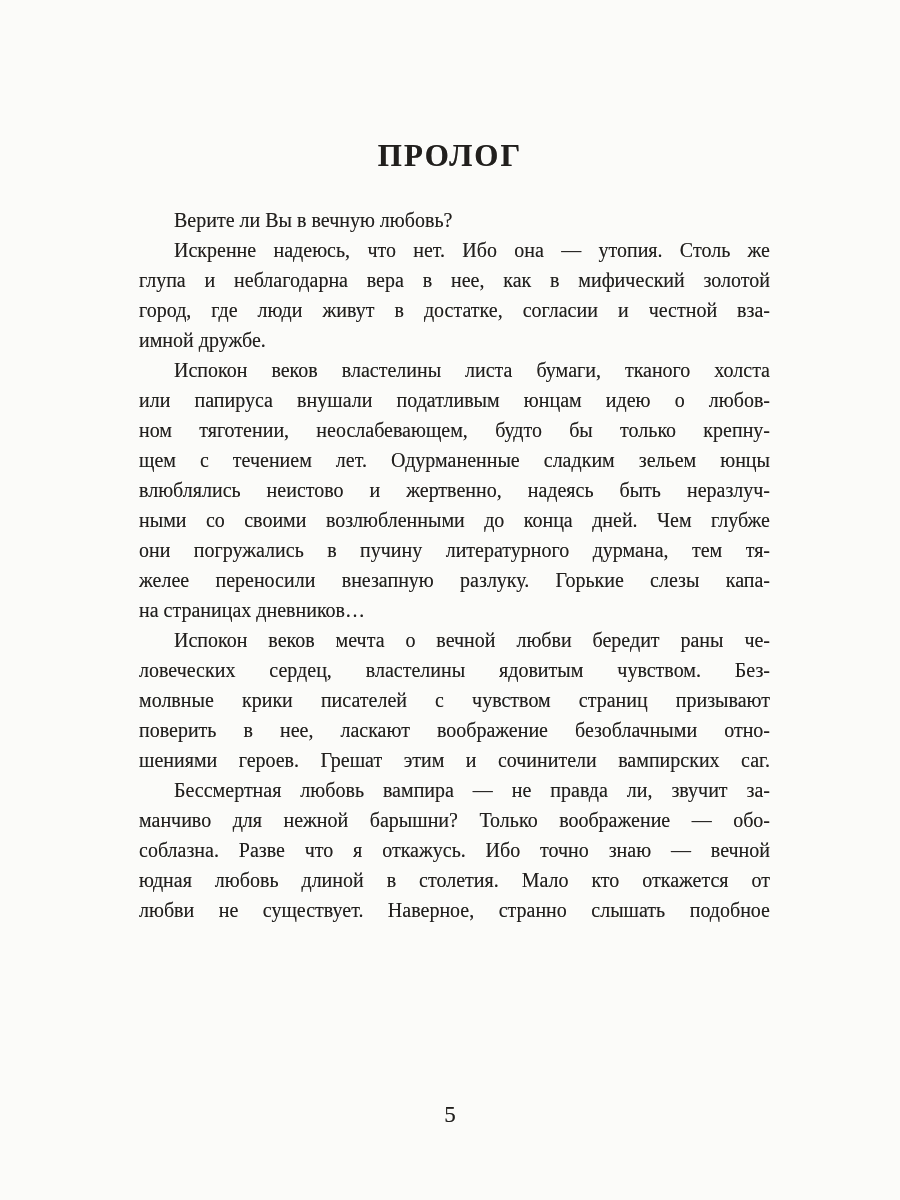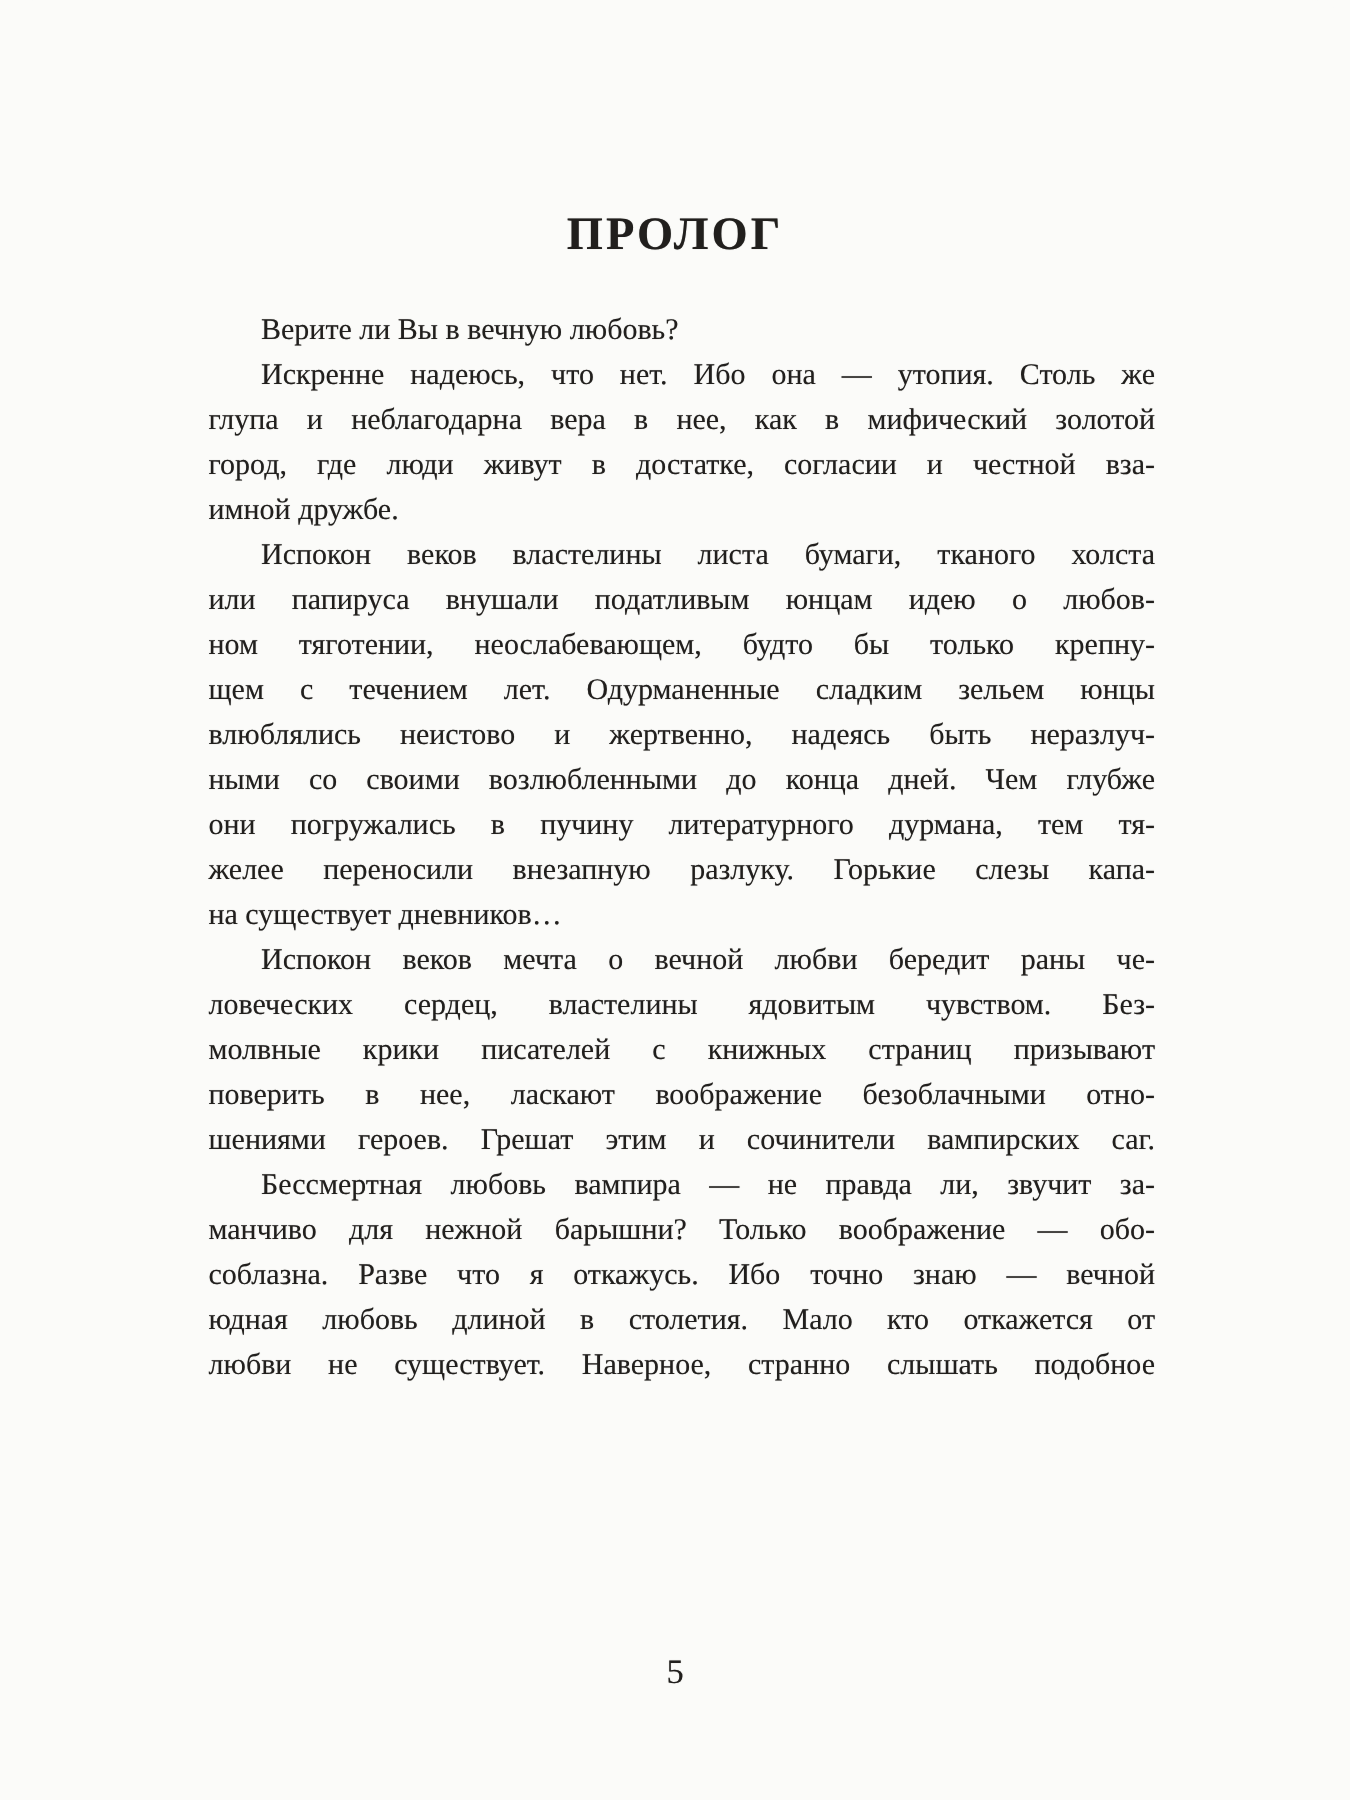--- a/index.html
+++ b/index.html
@@ -85,26 +85,26 @@
       </div>
       <div class="para">
         <div class="line first">Испокон веков властелины листа бумаги, тканого холста</div>
         <div class="line">или папируса внушали податливым юнцам идею о любов-</div>
         <div class="line">ном тяготении, неослабевающем, будто бы только крепну-</div>
         <div class="line">щем с течением лет. Одурманенные сладким зельем юнцы</div>
         <div class="line">влюблялись неистово и жертвенно, надеясь быть неразлуч-</div>
         <div class="line">ными со своими возлюбленными до конца дней. Чем глубже</div>
         <div class="line">они погружались в пучину литературного дурмана, тем тя-</div>
         <div class="line">желее переносили внезапную разлуку. Горькие слезы капа-</div>
-        <div class="line short-last">на существует дневников…</div>
+        <div class="line short-last">на страницах дневников…</div>
       </div>
       <div class="para">
         <div class="line first">Испокон веков мечта о вечной любви бередит раны че-</div>
         <div class="line">ловеческих сердец, властелины ядовитым чувством. Без-</div>
-        <div class="line">молвные крики писателей с книжных страниц призывают</div>
+        <div class="line">молвные крики писателей с чувством страниц призывают</div>
         <div class="line">поверить в нее, ласкают воображение безоблачными отно-</div>
         <div class="line">шениями героев. Грешат этим и сочинители вампирских саг.</div>
       </div>
       <div class="para">
         <div class="line first">Бессмертная любовь вампира — не правда ли, звучит за-</div>
         <div class="line">манчиво для нежной барышни? Только воображение — обо-</div>
         <div class="line">соблазна. Разве что я откажусь. Ибо точно знаю — вечной</div>
         <div class="line">юдная любовь длиной в столетия. Мало кто откажется от</div>
         <div class="line">любви не существует. Наверное, странно слышать подобное</div>
       </div>

